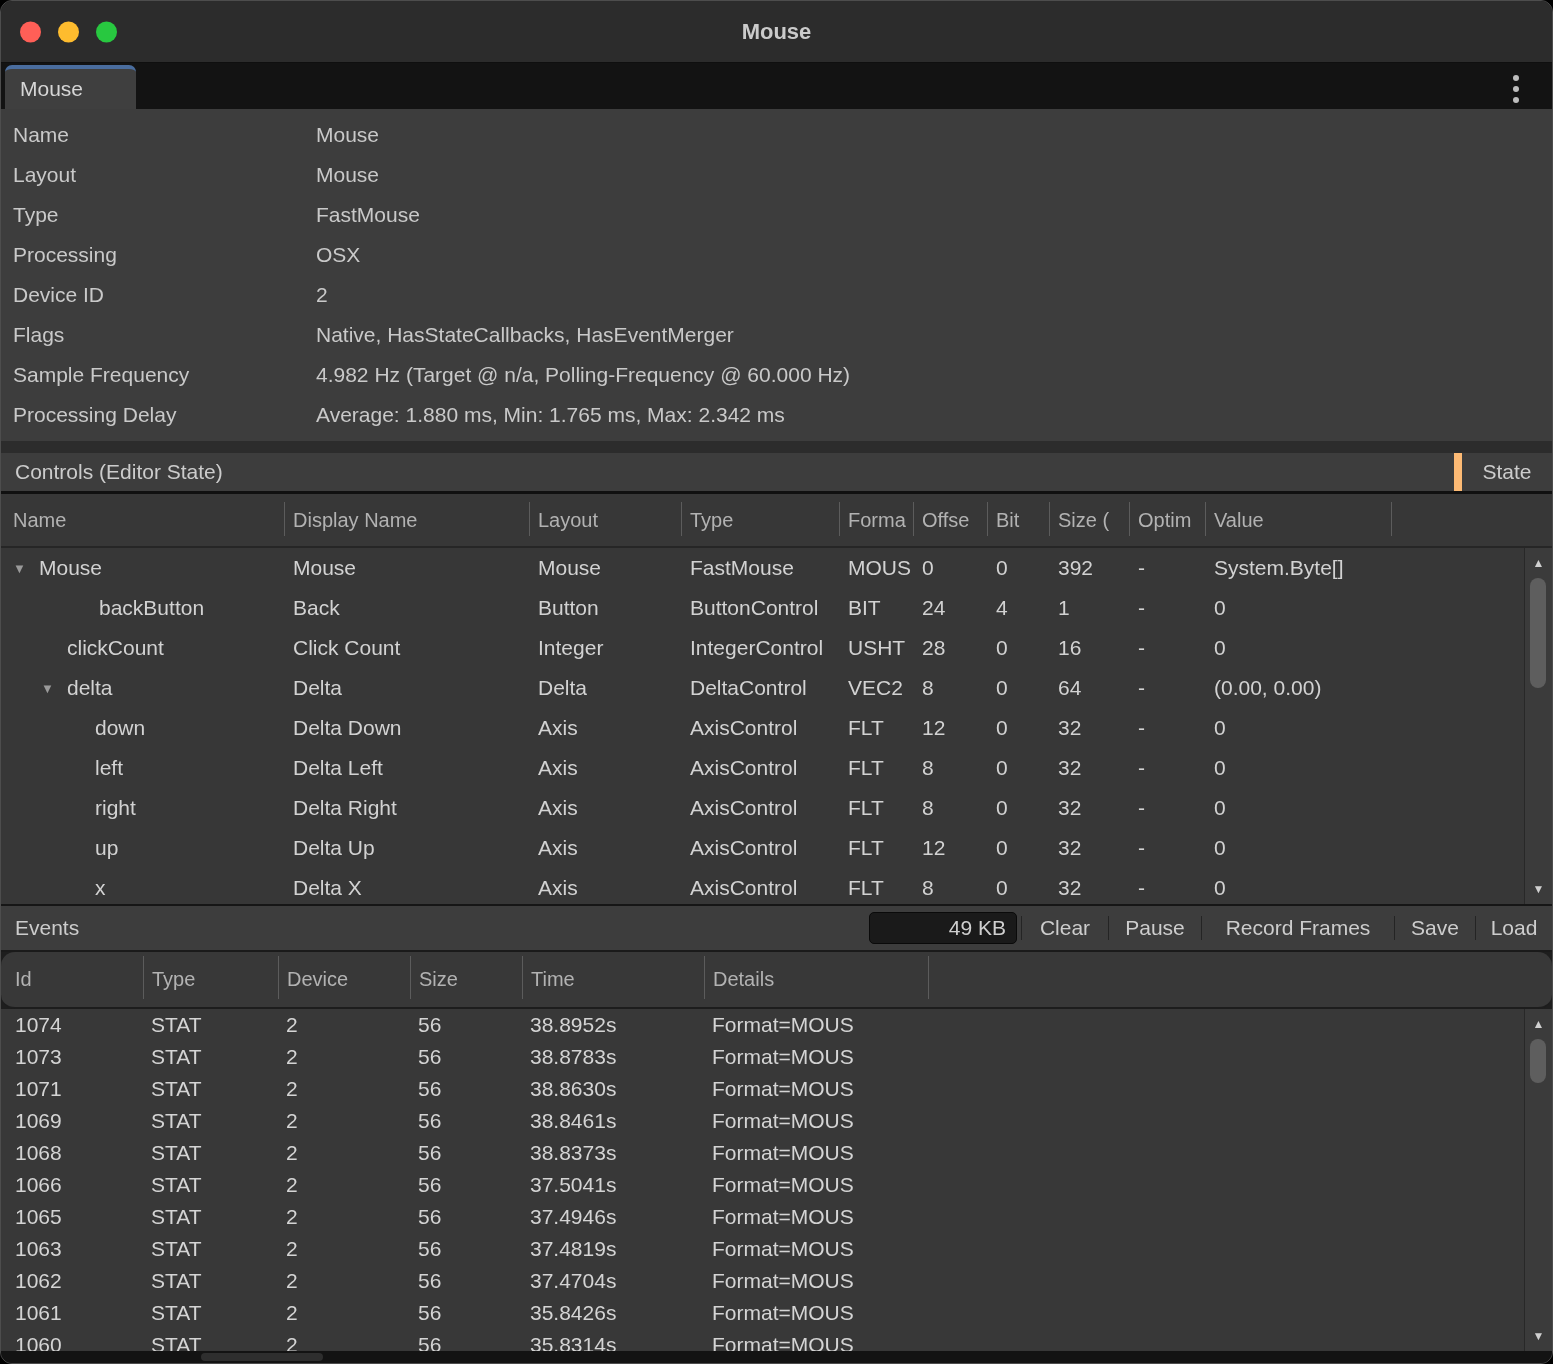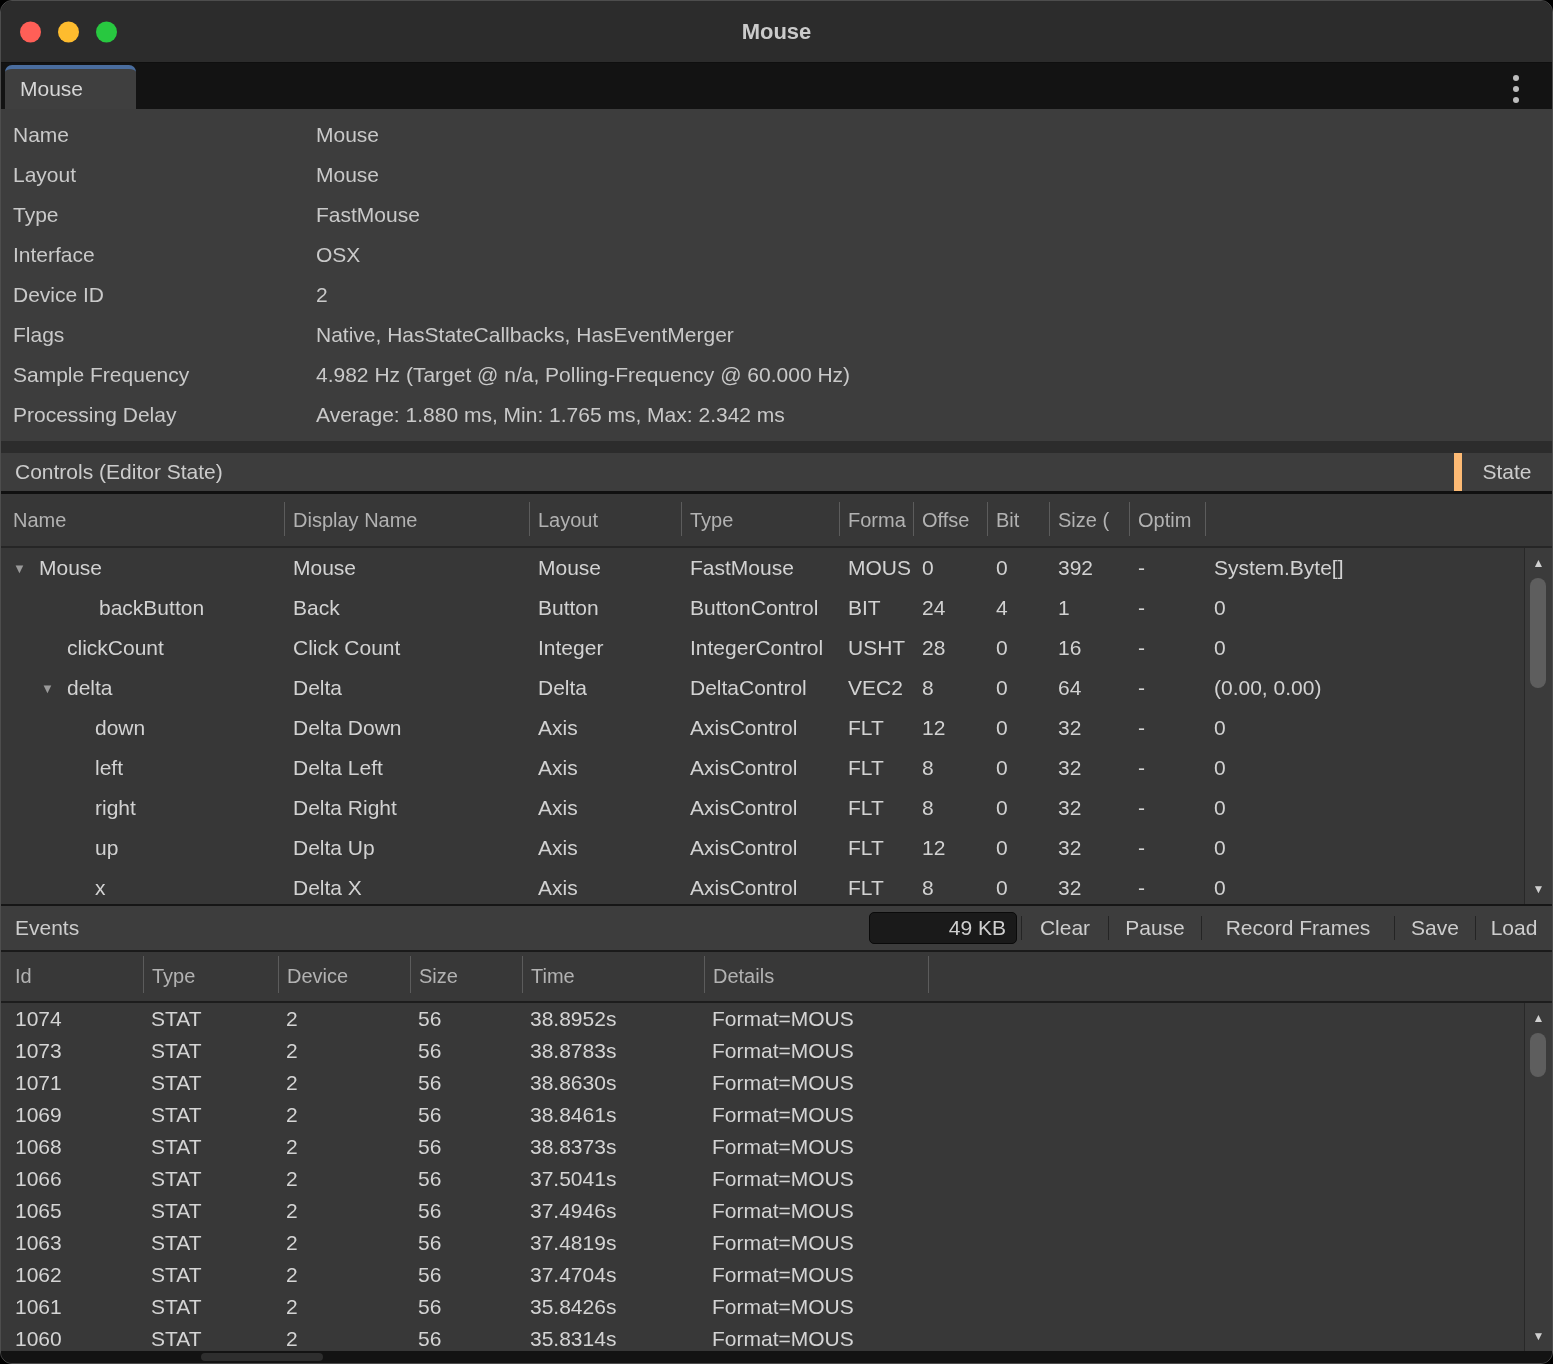--- a/index.html
+++ b/index.html
@@ -55,21 +55,21 @@
   .etoolbar{height:46px;flex:none;background:#3d3d3d;border-top:2px solid #161616;
     box-sizing:border-box;display:flex;align-items:center;}
   .etoolbar-title{flex:1;display:flex;align-items:center;padding-left:14px;font-size:21px;color:#cccccc;}
   .kb-field{width:148px;height:32px;align-self:center;margin-right:4px;background:#1a1a1a;
     border:1px solid #0a0a0a;border-radius:5px;box-sizing:border-box;display:flex;align-items:center;
     justify-content:flex-end;padding-right:10px;font-size:21px;color:#cfcfcf;}
   .ebtn{border-left:1px solid #242424;display:flex;align-items:center;justify-content:center;
     font-size:21px;color:#cdcdcd;cursor:pointer;}
   .egap{height:2px;flex:none;background:#1a1a1a;}
   .e-grid{display:grid;grid-template-columns:142px 135px 132px 112px 182px 224px 1fr;}
-  .e-header{height:51px;flex:none;background:#383838;border-bottom:2px solid #1d1d1d;box-sizing:border-box;}
+  .e-header{height:57px;flex:none;background:#383838;border-bottom:2px solid #1d1d1d;box-sizing:border-box;border-radius:14px;}
   .e-header .hcell + .hcell::before{top:4px;bottom:8px;}
   .e-header .hcell:first-child{padding-left:14px;}
   .e-body{flex:1;background:#383838;display:flex;overflow:hidden;}
   .erow{height:32px;align-items:center;font-size:21px;color:#d4d4d4;}
   .erow .cell{padding-left:8px;}
   .erow .cell:first-child{padding-left:14px;}
   .hscroll{height:12px;flex:none;background:#131313;position:relative;}
   .hthumb{position:absolute;left:200px;top:2px;width:122px;height:8px;border-radius:4px;background:#2e2e2e;cursor:grab;}
 </style>
 </head>
@@ -104,21 +104,21 @@
       </div>
       <div class="prop-row">
         <span>Layout</span>
         <span>Mouse</span>
       </div>
       <div class="prop-row">
         <span>Type</span>
         <span>FastMouse</span>
       </div>
       <div class="prop-row">
-        <span>Interface</span>
+        <span>Processing</span>
         <span>OSX</span>
       </div>
       <div class="prop-row">
         <span>Device ID</span>
         <span>2</span>
       </div>
       <div class="prop-row">
         <span>Flags</span>
         <span>Native, HasStateCallbacks, HasEventMerger</span>
       </div>
@@ -142,20 +142,21 @@
   <div class="c-header c-grid">
       <div class="cell hcell">Name</div>
       <div class="cell hcell">Display Name</div>
       <div class="cell hcell">Layout</div>
       <div class="cell hcell">Type</div>
       <div class="cell hcell">Forma</div>
       <div class="cell hcell">Offse</div>
       <div class="cell hcell">Bit</div>
       <div class="cell hcell">Size (</div>
       <div class="cell hcell">Optim</div>
+      <div class="cell hcell">Value</div>
       <div class="cell hcell"></div>
     </div>
 
   <div class="c-body">
     <div class="rows">
         <div class="trow c-grid">
           <div class="cell name-cell" style="padding-left: 38px;"><span class="fold" style="left: 12px;">▼</span>Mouse</div>
           <div class="cell">Mouse</div>
           <div class="cell">Mouse</div>
           <div class="cell">FastMouse</div>

